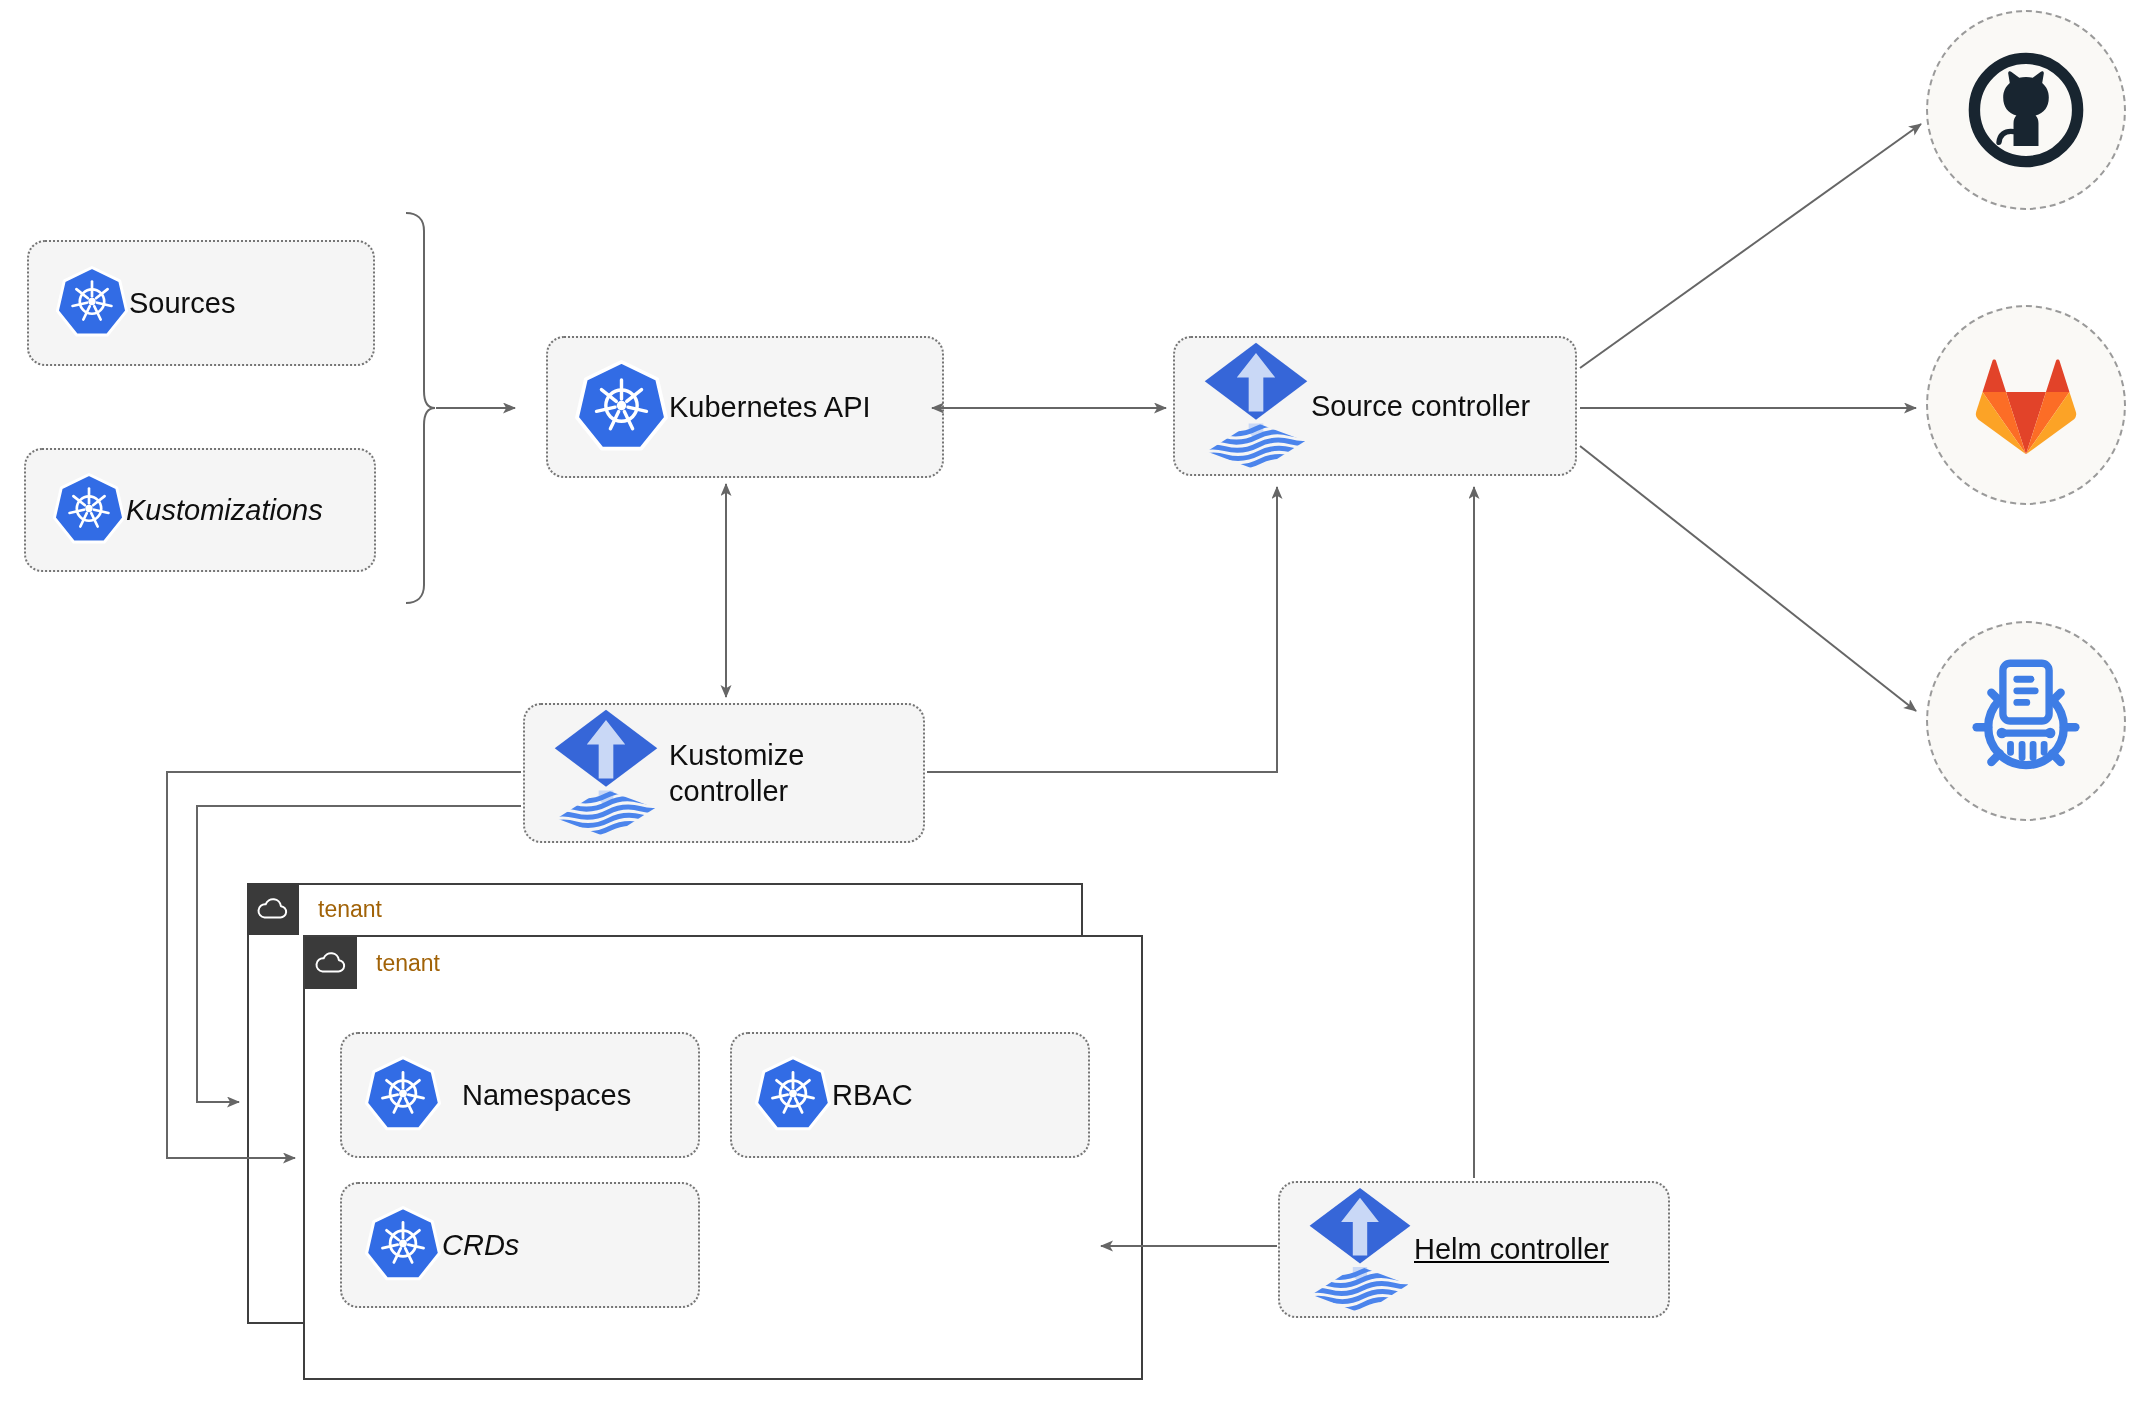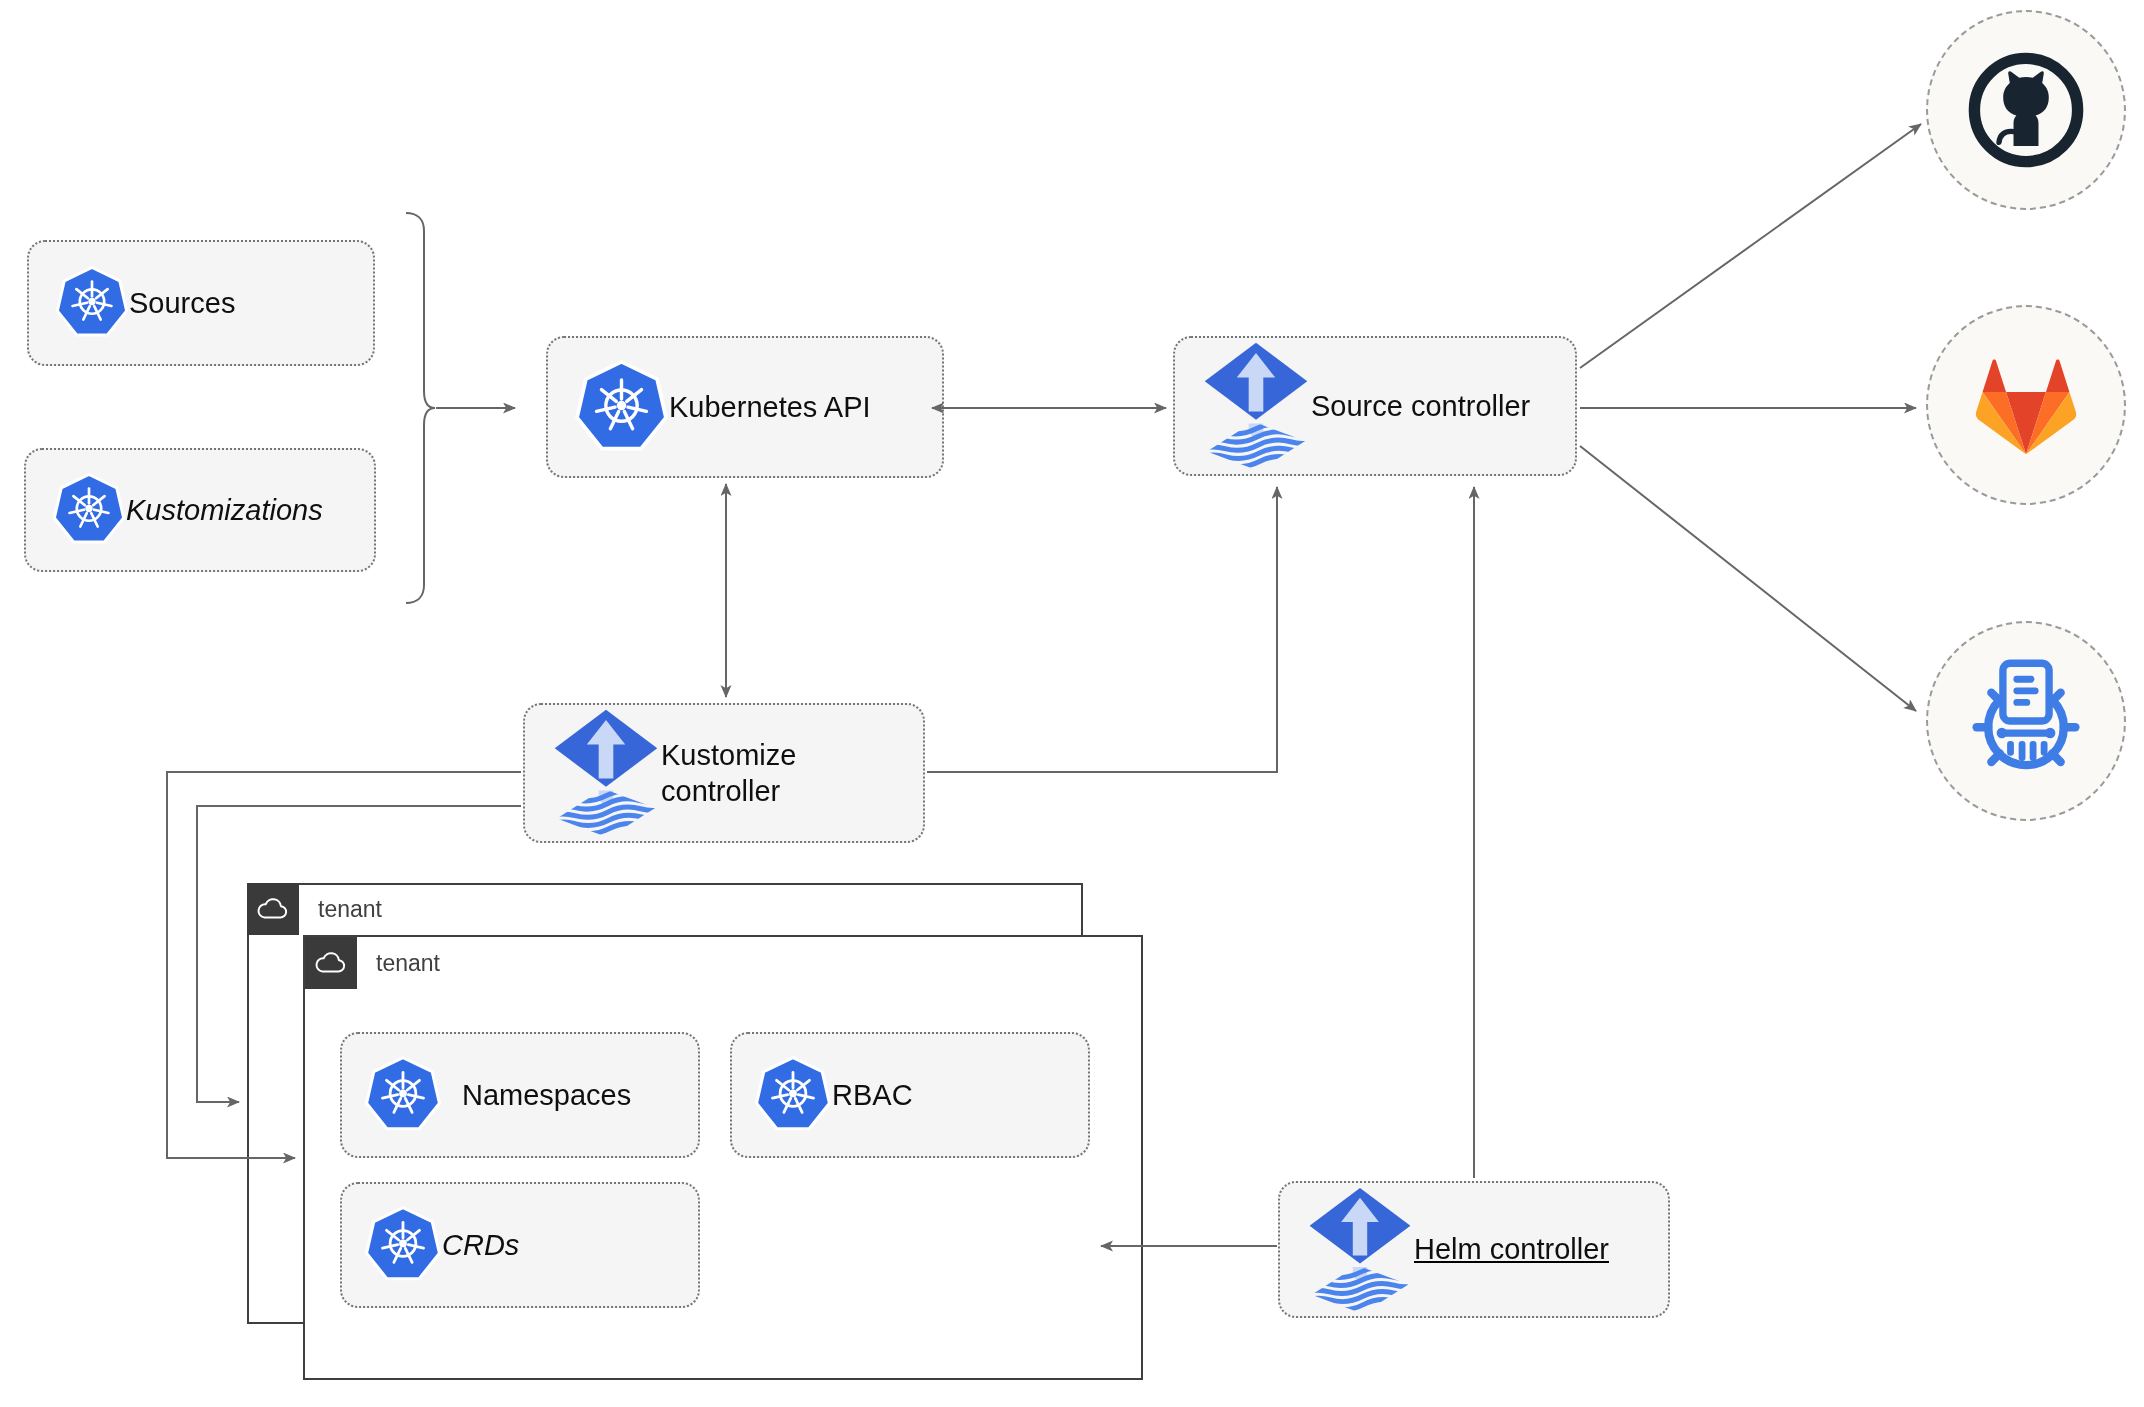--- a/index.html
+++ b/index.html
@@ -11,21 +11,21 @@
   .node{position:absolute;background:#f5f5f5;border:2px dotted #757575;border-radius:18px;
         display:flex;align-items:center;box-sizing:border-box;}
   .node .nicon{margin-left:26px;display:flex;align-items:center;flex:0 0 auto;}
   .node .lbl{flex:1;text-align:left;font-size:29px;color:#0f0f0f;line-height:1.25;
              padding-right:22px;}
 
   
   .tenant{position:absolute;background:#ffffff;border:2.5px solid #3f3f3f;box-sizing:border-box;}
   .badge{position:absolute;width:52px;height:52px;background:#3a3a3a;
          display:flex;align-items:center;justify-content:center;}
-  .tlabel{position:absolute;font-size:23px;color:#404040;}
+  .tlabel{position:absolute;font-size:23px;color:#a16207;}
 
   
   .ext{position:absolute;width:200px;height:200px;border-radius:50%;
        border:2px dashed #9a9a9a;background:#faf9f6;box-sizing:border-box;
        display:flex;align-items:center;justify-content:center;}
 
   svg.ico{display:block;}
   #connectors{position:absolute;inset:0;pointer-events:none;}
   #symdefs{position:absolute;width:0;height:0;overflow:hidden;}
 </style>
@@ -178,21 +178,21 @@
 
   <div class="node" style="left:1173px;top:336px;width:404px;height:140px;">
     <span class="nicon">
       <svg class="ico" width="110" height="130">
           <use href="#sym-flux"></use>
         </svg>
       </span>
     <span class="lbl" style="max-width:230px;">Source controller</span>
   </div>
 
-  <div class="node" style="left:523px;top:703px;width:402px;height:140px;">
+  <div class="node" style="left:523px;top:703px;width:402px;height:140px;gap:8px;">
     <span class="nicon">
       <svg class="ico" width="110" height="130">
           <use href="#sym-flux"></use>
         </svg>
       </span>
     <span class="lbl" style="max-width:230px;">Kustomize controller</span>
   </div>
 
   <div class="node" style="left:1278px;top:1181px;width:392px;height:137px;text-decoration:underline;">
     <span class="nicon">

